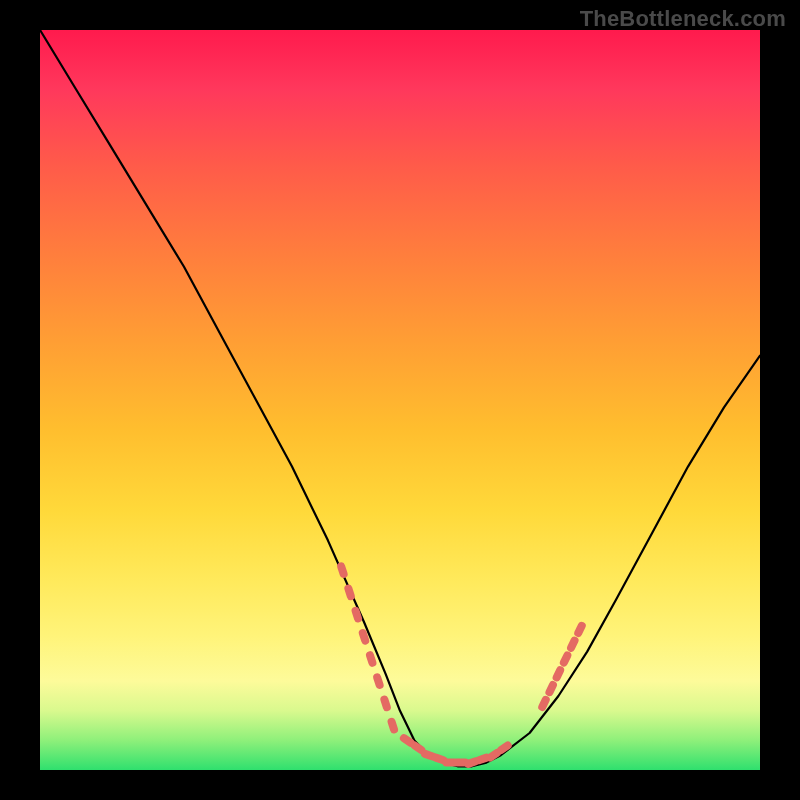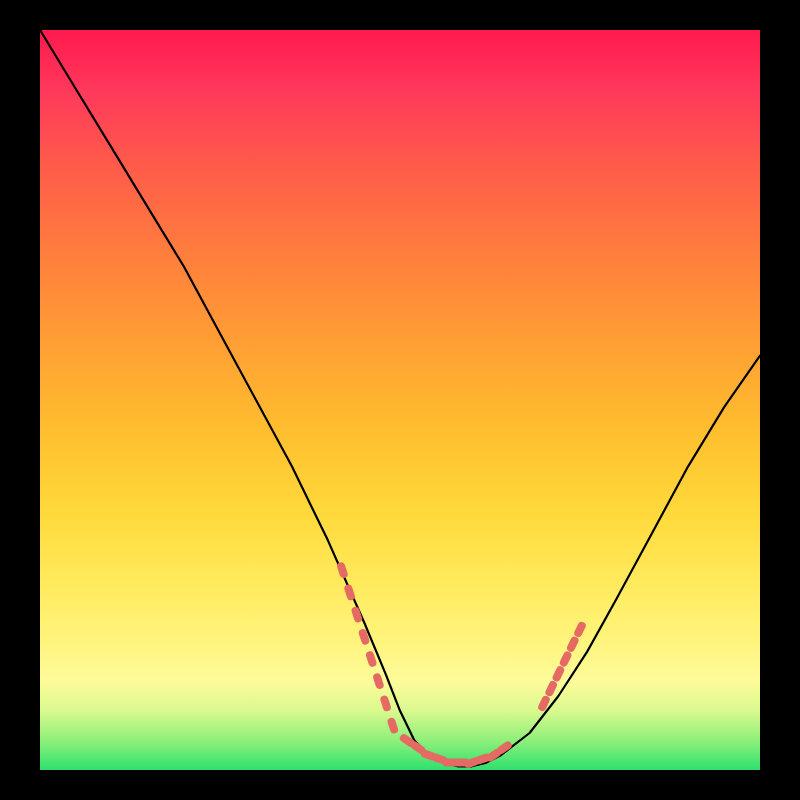--- a/index.html
+++ b/index.html
@@ -55,20 +55,21 @@
     left: 0;
     top: 0;
     width: 720px;
     height: 740px;
   }
 </style>
 </head>
 <body>
 
 <div class="frame">
+  <div class="watermark">TheBottleneck.com</div>
   <div class="plot">
     <svg class="curve" viewBox="0 0 720 740" preserveAspectRatio="none">
       <g>
           <path d="M0.0 0.0 L36.0 59.2 L72.0 118.4 L108.0 177.6 L144.0 236.8 L180.0 303.4 L216.0 370.0 L252.0 436.6 L288.0 510.6 L324.0 592.0 L345.6 643.8 L360.0 680.8 L374.4 710.4 L388.8 725.2 L403.2 732.6 L417.6 736.3 L432.0 736.3 L446.4 732.6 L460.8 725.2 L489.6 703.0 L518.4 666.0 L547.2 621.6 L576.0 569.8 L612.0 503.2 L648.0 436.6 L684.0 377.4 L720.0 325.6" fill="none" stroke="#000000" stroke-width="2.2" stroke-linejoin="round" stroke-linecap="round"></path>
           <rect x="294.4" y="536.2" width="16" height="8" rx="4" fill="#e46a63" transform="rotate(72.0 302.4 540.2)"></rect>
           <rect x="301.6" y="558.4" width="16" height="8" rx="4" fill="#e46a63" transform="rotate(72.0 309.6 562.4)"></rect>
           <rect x="308.8" y="580.6" width="16" height="8" rx="4" fill="#e46a63" transform="rotate(72.0 316.8 584.6)"></rect>
           <rect x="316.0" y="602.8" width="16" height="8" rx="4" fill="#e46a63" transform="rotate(72.0 324.0 606.8)"></rect>
           <rect x="323.2" y="625.0" width="16" height="8" rx="4" fill="#e46a63" transform="rotate(72.0 331.2 629.0)"></rect>
           <rect x="330.4" y="647.2" width="16" height="8" rx="4" fill="#e46a63" transform="rotate(72.0 338.4 651.2)"></rect>

